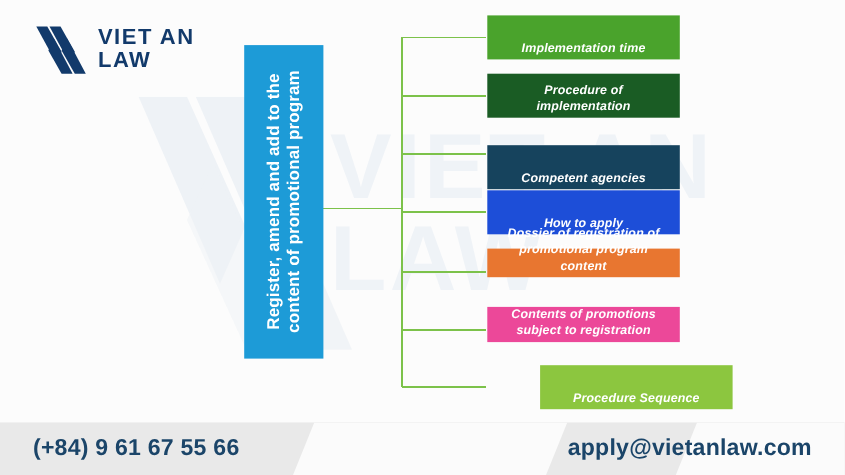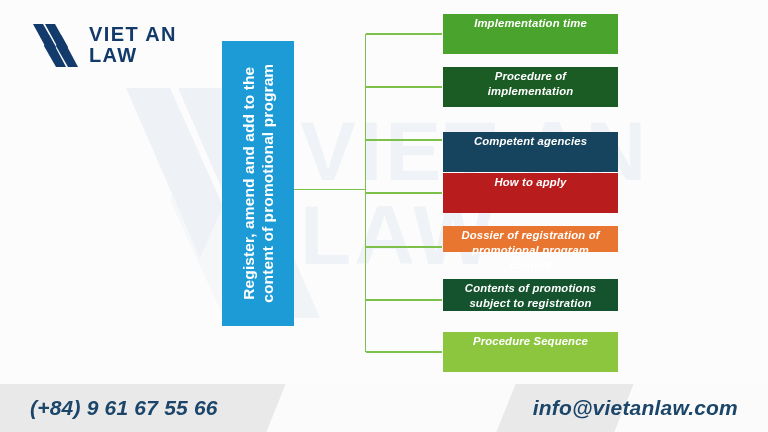--- a/index.html
+++ b/index.html
@@ -118,21 +118,21 @@
     height: 384px;
     pointer-events: none;
   }
 
   
   .box {
     position: absolute;
     left: 443px;
     width: 175px;
     display: flex;
-    align-items: flex-start;
+    align-items: flex-end;
     justify-content: center;
     box-sizing: border-box;
     padding: 2px 9px;
   }
   .box-label {
     font-family: "Liberation Sans", sans-serif;
     font-weight: 700;
     font-style: italic;
     font-size: 11.3px;
     line-height: 1.32;
@@ -143,21 +143,20 @@
 
   
   .footer {
     position: absolute;
     left: 0;
     top: 384px;
     width: 768px;
     height: 48px;
     background: #e9e9e9;
     overflow: hidden;
-    font-style: italic;
   }
   .footer-slant {
     position: absolute;
     top: 0;
     height: 48px;
     background: #fbfbfb;
   }
   .footer-slant-a {
     left: 276px;
     width: 230px;
@@ -238,34 +237,34 @@
   <div id="box-host">
       <div class="box" style="top: 14px; height: 40px; background: rgb(74, 163, 44);">
         <div class="box-label">Implementation time</div>
       </div>
       <div class="box" style="top: 67px; height: 40px; background: rgb(26, 92, 36);">
         <div class="box-label">Procedure of implementation</div>
       </div>
       <div class="box" style="top: 132px; height: 40px; background: rgb(22, 67, 93);">
         <div class="box-label">Competent agencies</div>
       </div>
-      <div class="box" style="top: 173px; height: 40px; background: #b91c1c;">
+      <div class="box" style="top: 173px; height: 40px; background: #1d4ed8;">
         <div class="box-label">How to apply</div>
       </div>
       <div class="box" style="top: 226px; height: 26px; background: rgb(232, 118, 48);">
         <div class="box-label">Dossier of registration of<br>promotional program content</div>
       </div>
-      <div class="box" style="top: 279px; height: 32px; background: #14532d;">
+      <div class="box" style="top: 279px; height: 32px; background: #ec4899;">
         <div class="box-label">Contents of promotions<br>subject to registration</div>
       </div>
-      <div class="box" style="top: 332px; height: 40px; background: rgb(140, 198, 63);">
+      <div class="box" style="top: 332px; height: 40px; background: rgb(140, 198, 63); margin-left: 48px;">
         <div class="box-label">Procedure Sequence</div>
       </div>
     </div>
 
   <div class="footer">
     <div class="footer-slant footer-slant-a"></div>
     <div class="footer-slant footer-slant-b"></div>
     <div class="footer-text footer-phone">(+84) 9 61 67 55 66</div>
-    <div class="footer-text footer-email">info@vietanlaw.com</div>
+    <div class="footer-text footer-email">apply@vietanlaw.com</div>
   </div>
 
 </div>
 
 </body></html>

